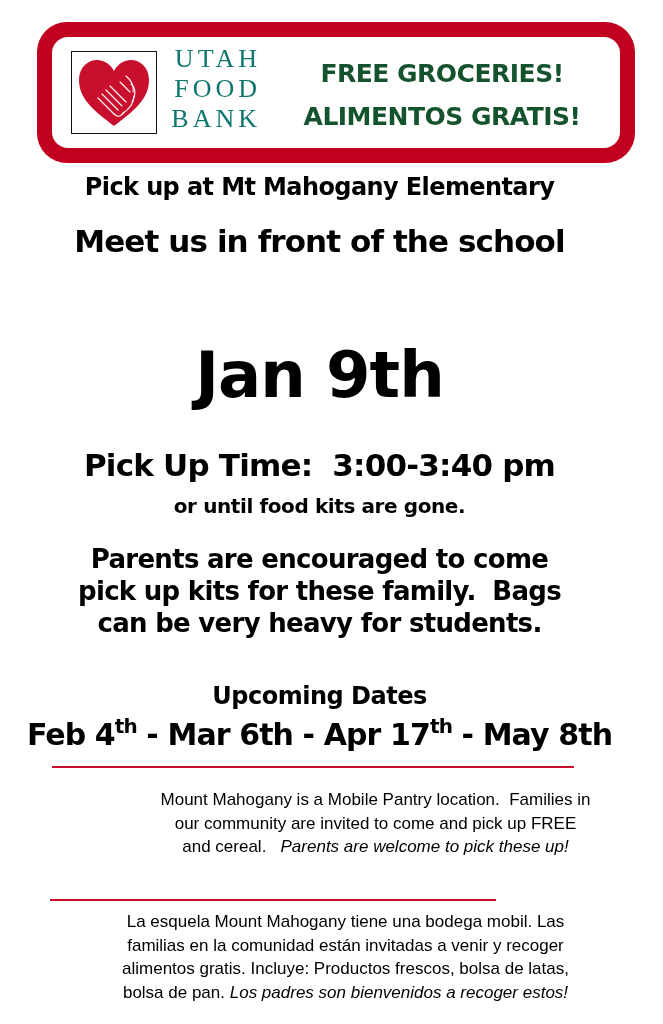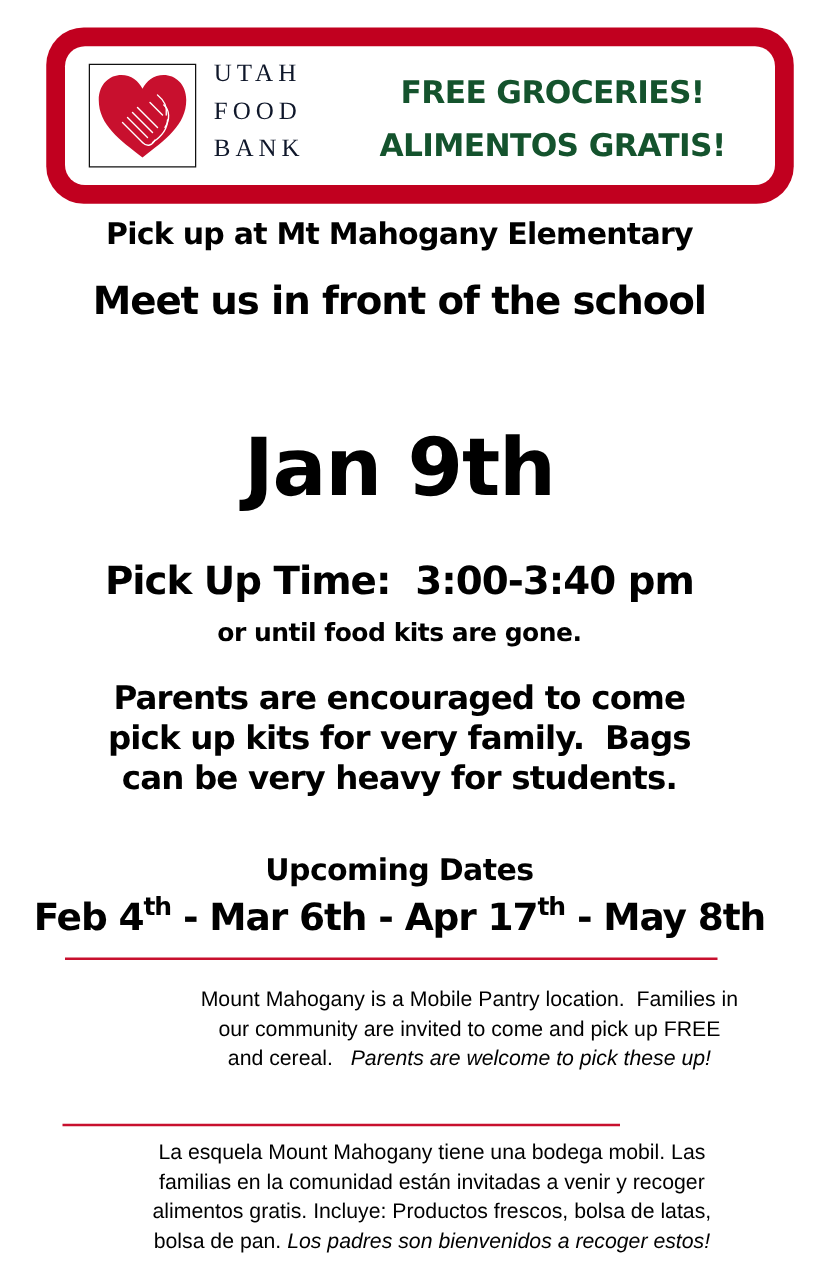--- a/index.html
+++ b/index.html
@@ -15,21 +15,21 @@
       background: #ffffff; border-radius: 16px;
     }
     .logo-box {
       position: absolute; left: 71px; top: 51px; width: 86px; height: 83px;
       border: 1.5px solid #111; background: #fff;
     }
     .logo-box svg { position: absolute; left: 4px; top: 4px; width: 76px; height: 73px; }
     .logo-text {
       position: absolute; left: 171px; top: 44px; width: 90px;
       font-family: "Liberation Serif", "DejaVu Serif", serif;
-      font-size: 20px; line-height: 30px; letter-spacing: 4px; color: #0f172a;
+      font-size: 26px; line-height: 30px; letter-spacing: 4px; color: #0f766e; text-align: right;
     }
     .logo-text div { height: 30px; }
     .free {
       position: absolute; left: 270px; top: 52px; width: 344px;
       text-align: center; font-family: "DejaVu Sans", sans-serif; font-weight: bold;
       font-size: 25px; line-height: 43px; letter-spacing: -0.5px; color: #14532d;
     }
 
     .h-center { position: absolute; left: 0; width: 639px; text-align: center; font-family: "DejaVu Sans", sans-serif; font-weight: bold; }
     .pickup-loc { top: 170px; font-size: 24px; line-height: 34px; letter-spacing: -0.6px; }
@@ -96,21 +96,21 @@
 </div>
 
 <div class="h-center date-main">Jan 9th</div>
 
 <div class="h-center time" style="white-space: pre;">Pick Up Time:  3:00-3:40 pm</div>
 
 <div class="h-center until">or until food kits are gone.</div>
 
 <div class="h-center parents">
   <div>Parents are encouraged to come</div>
-  <div style="white-space: pre;">pick up kits for very family.  Bags</div>
+  <div style="white-space: pre;">pick up kits for these family.  Bags</div>
   <div>can be very heavy for students.</div>
 </div>
 
 <div class="h-center upcoming-title">Upcoming Dates</div>
 
 <div class="h-center upcoming-dates" style="white-space: pre;"><span><span>Feb 4</span><sup>th</sup></span><span> - </span><span><span>Mar 6th</span></span><span> - </span><span><span>Apr 17</span><sup>th</sup></span><span> - </span><span><span>May 8th</span></span></div>
 
 <div class="rule rule1"></div>
 
 <div class="para para-en">

